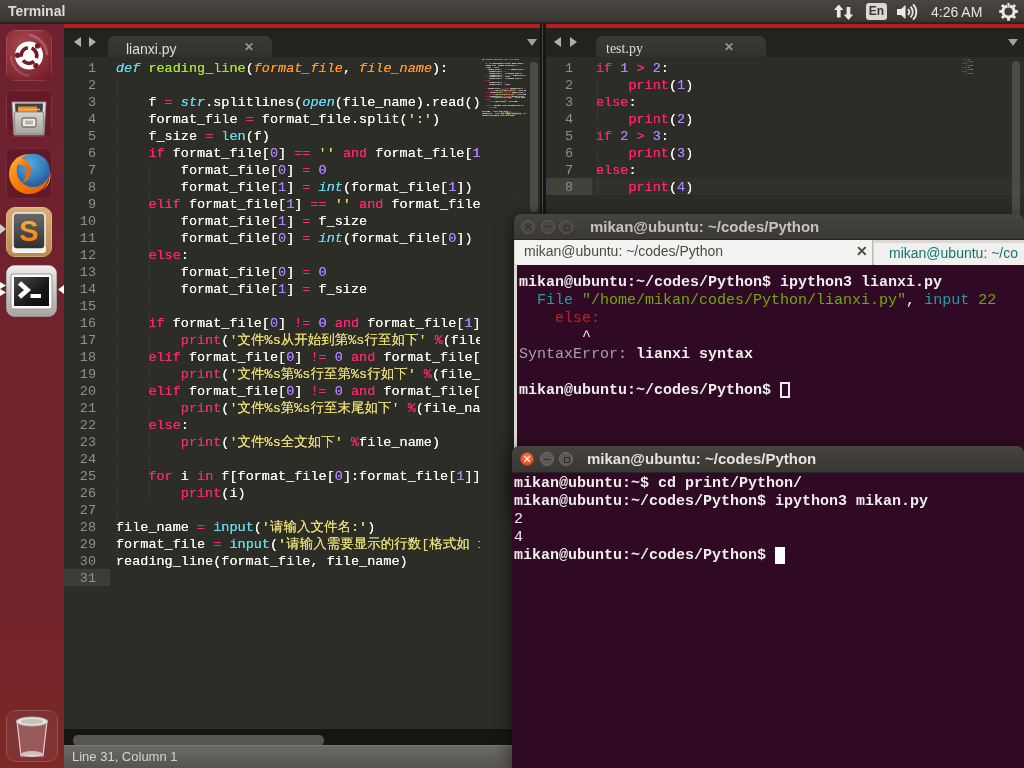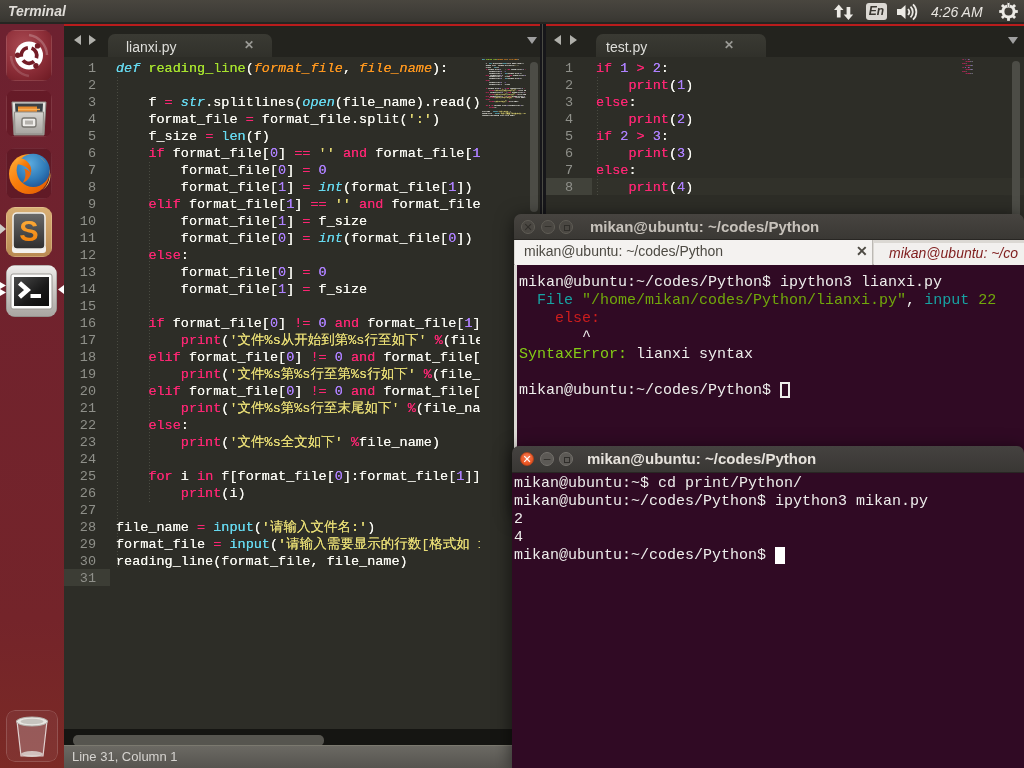--- a/index.html
+++ b/index.html
@@ -1,66 +1,66 @@
 <!DOCTYPE html>
 <html><head><meta charset="utf-8">
 <style>
   html,body{margin:0;padding:0;width:1024px;height:768px;overflow:hidden;background:#2d2d27;}
   *{box-sizing:border-box;}
   .abs{position:absolute;}
   body{font-family:"Liberation Sans",sans-serif;}
   pre{margin:0;font-family:"Liberation Mono",monospace;}
   
-  #panel{left:0;top:0;width:1024px;height:24px;background:linear-gradient(#49463f,#3c3a35 80%,#37352f);border-bottom:2px solid #262522;z-index:50;font-style:italic;}
+  #panel{left:0;top:0;width:1024px;height:24px;background:linear-gradient(#49463f,#3c3a35 80%,#37352f);border-bottom:2px solid #262522;z-index:50;}
   #panel .appname{position:absolute;left:8px;top:3px;color:#dfdcd7;font-size:14px;font-weight:bold;}
   #clock{position:absolute;left:931px;top:4px;color:#e8e5e0;font-size:14px;}
   #enbox{position:absolute;left:866px;top:3px;width:21px;height:17px;background:#dbd8d3;border-radius:3px;color:#3a3731;font-size:12px;font-weight:bold;text-align:center;line-height:17px;}
   
   #launcher{left:0;top:24px;width:64px;height:744px;background:linear-gradient(#6d2130,#74242a 80%,#7b2a25);z-index:40;}
   .tile{position:absolute;border-radius:9px;}
   
   #sublime{left:64px;top:24px;width:960px;height:744px;background:#2d2d27;z-index:1;overflow:hidden;}
-  .tabbar{position:absolute;top:0;height:33px;background:#23231e;border-top:2px solid #b91c1c;}
+  .tabbar{position:absolute;top:0;height:33px;background:#23231e;border-top:4px solid #b91c1c;}
   .tab{position:absolute;top:8px;height:25px;background:linear-gradient(#3a3a33,#30302a);border-radius:7px 7px 0 0;color:#dededa;font-size:14px;}
   .tab .tname{position:absolute;top:5px;}
   .tab .tx{position:absolute;top:4px;color:#9a9a95;font-size:12px;font-weight:bold;}
   .arr{position:absolute;width:0;height:0;border-style:solid;}
   .gutter{position:absolute;color:#8f908a;font-size:13.5px;line-height:17px;text-align:right;}
   .code{position:absolute;font-size:13.5px;line-height:17px;color:#f8f8f2;white-space:pre;text-shadow:0 0 0.5px currentColor;}
   .k{color:#f92672;} .c{color:#66d9ef;font-style:italic;} .cy{color:#66d9ef;}
   .g{color:#a6e22e;} .o{color:#fd971f;font-style:italic;} .n{color:#ae81ff;}
   .s{color:#e6db74;}
   
   .twin{position:absolute;border-radius:8px 8px 0 0;box-shadow:0 3px 18px rgba(0,0,0,.6);}
   .tbar{position:absolute;left:0;top:0;right:0;height:26px;border-radius:7px 7px 0 0;background:linear-gradient(#474440,#3a3834);border-bottom:1px solid #282623;}
   .tbtn{position:absolute;top:6px;width:14px;height:14px;border-radius:50%;}
   .ttitle{position:absolute;top:4px;font-size:15px;font-weight:bold;}
   .tcontent{position:absolute;background:#300a24;color:#eeeeec;}
   .tpre{font-size:15px;line-height:18px;white-space:pre;}
-  .b{font-weight:normal;}
-  .red{color:#cc1d1d;} .bred{color:#84cc16;} .tcy{color:#17a2a2;} .tgr{color:#71a80b;}
+  .b{font-weight:bold;}
+  .red{color:#cc1d1d;} .bred{color:#a3a3a3;} .tcy{color:#17a2a2;} .tgr{color:#71a80b;}
 </style></head>
 <body>
 
 <div class="abs" id="sublime">
 
   <div class="tabbar" style="left:0;width:478px;">
     <div class="arr" style="left:10px;top:9px;border-width:5px 7px 5px 0;border-color:transparent #b0b0ab transparent transparent;"></div>
     <div class="arr" style="left:25px;top:9px;border-width:5px 0 5px 7px;border-color:transparent transparent transparent #b0b0ab;"></div>
     <div class="tab" style="left:44px;width:164px;">
       <div class="tname" style="left:18px;">lianxi.py</div>
       <div class="tx" style="left:136px;">✕</div>
     </div>
     <div class="arr" style="left:463px;top:11px;border-width:7px 5.5px 0 5.5px;border-color:#a0a0a0 transparent transparent transparent;"></div>
   </div>
 
   <div class="tabbar" style="left:482px;width:478px;">
     <div class="arr" style="left:8px;top:9px;border-width:5px 7px 5px 0;border-color:transparent #b0b0ab transparent transparent;"></div>
     <div class="arr" style="left:24px;top:9px;border-width:5px 0 5px 7px;border-color:transparent transparent transparent #b0b0ab;"></div>
-    <div class="tab" style="left:50px;width:170px;">
+    <div class="tab" style="left:50px;width:170px;font-family:Liberation Serif, serif;">
       <div class="tname" style="left:10px;">test.py</div>
       <div class="tx" style="left:128px;">✕</div>
     </div>
     <div class="arr" style="left:462px;top:11px;border-width:7px 5.5px 0 5.5px;border-color:#a0a0a0 transparent transparent transparent;"></div>
   </div>
 
   <div class="abs" style="left:476px;top:0;width:6px;height:721px;background:#16161a;"></div>
   <div class="abs" style="left:478px;top:0;width:1px;height:721px;background:#4a4a43;"></div>
 
   <div class="abs" id="pane1" style="left:0;top:33px;width:476px;height:688px;overflow:hidden;background:#2d2d27;">
@@ -221,21 +221,21 @@
   <div class="ttitle" style="left:76px;color:#c7c2bb;">mikan@ubuntu: ~/codes/Python</div>
 
   <div class="tbtn" style="left:7px;background:#4a4742;border:1px solid #5f5c55;color:#302e2a;font-size:11px;text-align:center;line-height:13px;">✕</div>
   <div class="tbtn" style="left:27px;background:#4a4742;border:1px solid #5f5c55;color:#302e2a;font-size:12px;text-align:center;line-height:11px;">–</div>
   <div class="tbtn" style="left:45px;background:#4a4742;border:1px solid #5f5c55;"></div>
   <div class="abs" style="left:49.5px;top:10.5px;width:6px;height:6px;border:1.5px solid #302e2a;"></div>
 
   <div class="abs" style="left:0;top:26px;width:510px;height:25px;background:#dbd8d3;border-bottom:1px solid #b5b2ad;">
     <div class="abs" style="left:1px;top:0;width:358px;height:25px;background:#f4f2f0;border-right:1px solid #bcb9b4;color:#4d4a43;font-size:14px;padding:3px 0 0 9px;">mikan@ubuntu: ~/codes/Python</div>
     <div class="abs" style="left:342px;top:3px;color:#4d4a43;font-size:14px;font-weight:bold;">✕</div>
-    <div class="abs" style="left:360px;top:3px;width:150px;height:22px;background:#f2f0ee;color:#7f1d1d;font-size:14px;padding:2px 0 0 15px;font-style:italic;">mikan@ubuntu: ~/co</div>
+    <div class="abs" style="left:360px;top:3px;width:150px;height:22px;background:#f2f0ee;color:#0f766e;font-size:14px;padding:2px 0 0 15px;">mikan@ubuntu: ~/co</div>
   </div>
   <div class="tcontent" style="left:0;top:51px;width:510px;height:249px;border-left:3px solid #dcd9d4;padding:8.5px 0 0 2px;">
     <pre class="tpre"><span class="b">mikan@ubuntu:~/codes/Python$ ipython3 lianxi.py</span>
   <span class="tcy">File</span> <span class="tgr">"/home/mikan/codes/Python/lianxi.py"</span>, <span class="tcy">input</span> <span class="tgr">22</span>
     <span class="red">else:</span>
        ^
 <span class="bred">SyntaxError:</span> <span class="b">lianxi syntax</span>
 
 <span class="b">mikan@ubuntu:~/codes/Python$</span> </pre>
     <div class="abs" style="left:263px;top:117px;width:10px;height:16px;border:2px solid #eeeeec;"></div>

